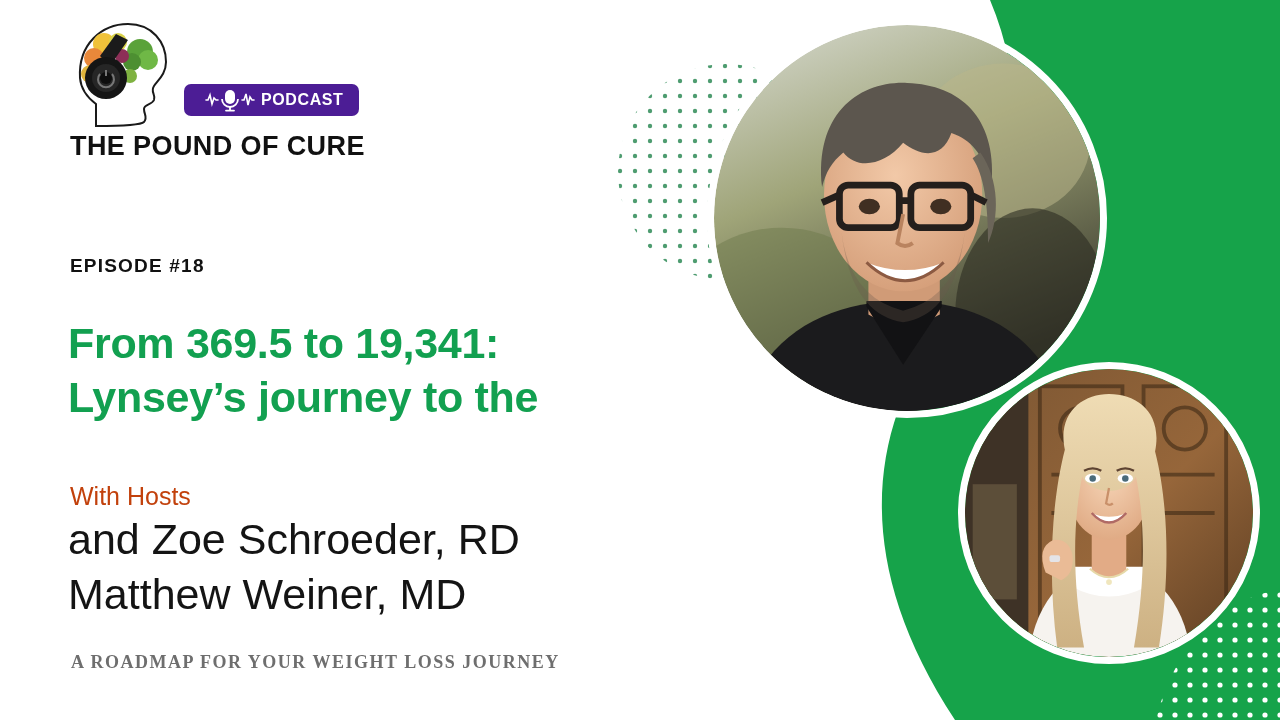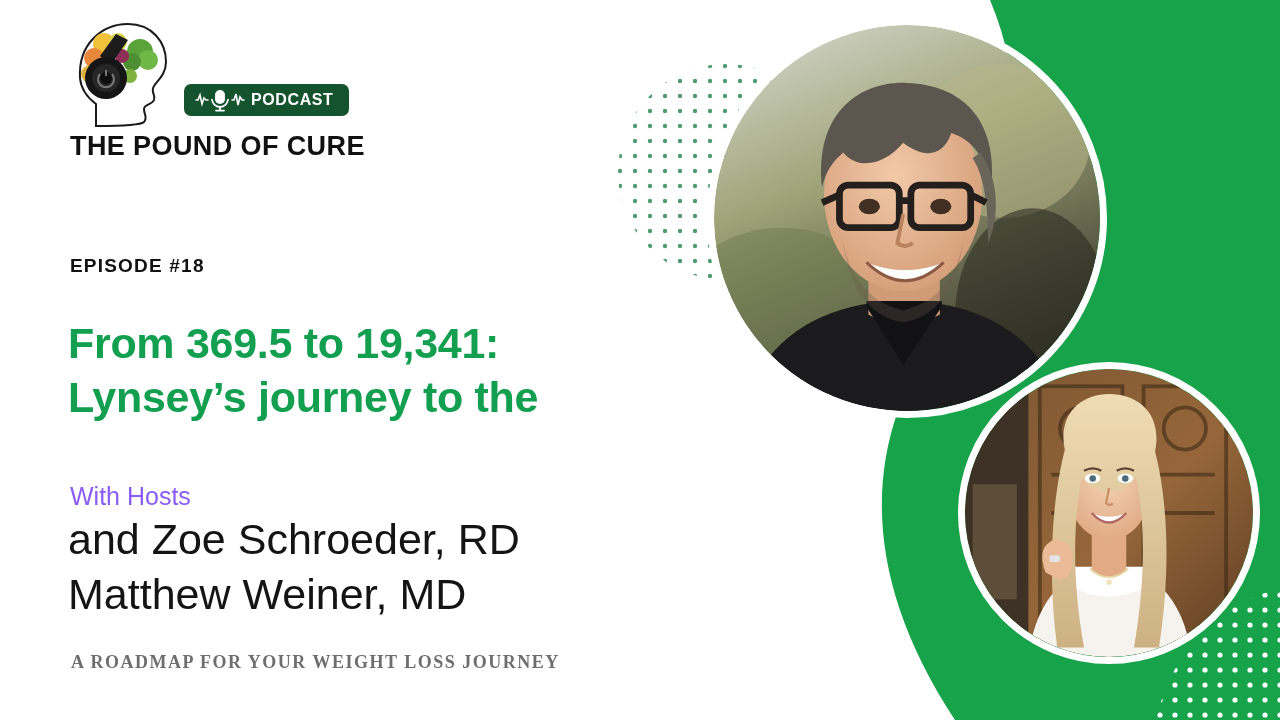--- a/index.html
+++ b/index.html
@@ -89,23 +89,23 @@
     align-items: flex-end;
     gap: 10px;
   }
   .logo-mark { width: 104px; height: 118px; display: block; }
   .logo-mark svg { display:block; width: 100%; height: 100%; }
 
   .podcast-badge {
     display: inline-flex;
     align-items: center;
     gap: 5px;
-    background: #14532d;
+    background: #4c1d95;
     border-radius: 7px;
-    padding: 7px 16px 7px 10px;
+    padding: 7px 16px 7px 20px;
     margin-bottom: 16px;
     height: 18px;
   }
   .badge-icon { width: 52px; height: 24px; display:block; }
   .badge-icon svg { display:block; width:100%; height:100%; }
   .badge-text {
     color: #ffffff;
     font-size: 16px;
     font-weight: bold;
     letter-spacing: .6px;
@@ -150,21 +150,21 @@
     font-family: "Liberation Sans", sans-serif;
     margin-top: 24px;
   }
   .episode-title div { white-space: nowrap; }
 
   .hosts-label {
     position: absolute;
     left: 70px;
     top: 482px;
     font-size: 25px;
-    color: #8b5cf6;
+    color: #c2410c;
     font-weight: normal;
     font-family: "Liberation Sans", sans-serif;
   }
   .hosts-names {
     position: absolute;
     left: 68px;
     top: 512px;
     font-size: 43px;
     color: #141414;
     font-weight: normal;

